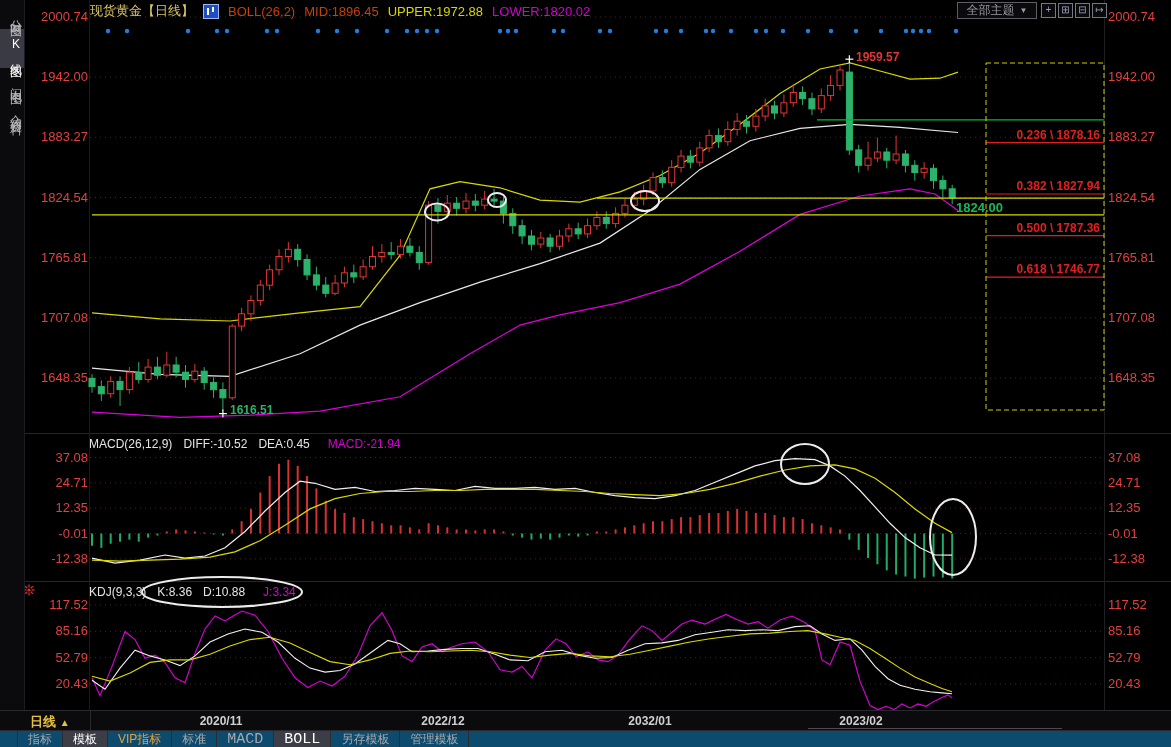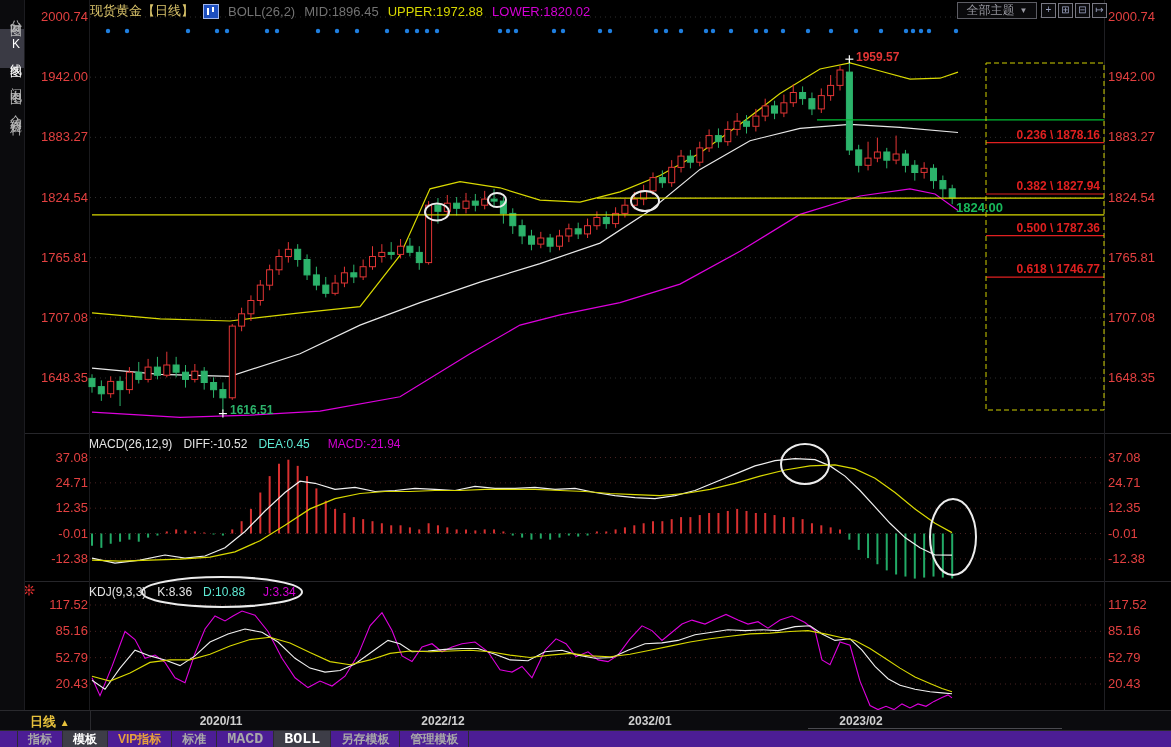--- a/index.html
+++ b/index.html
@@ -16,53 +16,53 @@
             color:#b9b9b9;font-size:12px;letter-spacing:3px;padding:8px 0;margin-top:2px;
             text-align:center;cursor:pointer;}
   .side-tab.active{background:#3a3a44;color:#fff;}
 
   
   .header{position:absolute;left:90px;top:2px;height:18px;display:flex;align-items:center;
           gap:9px;z-index:4;font-size:13px;white-space:nowrap;}
   .sym{color:#d9c36a;font-weight:normal;}
   .kline-ico{width:14px;height:13px;background:#1d4fc0;border:1px solid #9fb6ee;display:inline-block;position:relative;}
   .kline-ico i{position:absolute;background:#fff;width:2px;}
-  .boll-name,.boll-mid{color:#737373;}
+  .boll-name,.boll-mid{color:#c2410c;}
   .boll-upper{color:#d6d600;}
   .boll-lower{color:#d400d4;}
   .theme-btn{position:absolute;left:957px;top:2px;width:78px;height:15px;border:1px solid #5d5d64;
              color:#9a9aa2;font-size:12px;display:flex;align-items:center;justify-content:center;
              gap:5px;z-index:4;cursor:pointer;background:#0a0a0c;}
   .tb-icons{position:absolute;left:1041px;top:3px;display:flex;gap:2px;z-index:4;}
   .tb-icons .tbi{width:13px;height:13px;border:1px solid #787882;color:#9aa2c0;font-size:10px;
                  line-height:12px;text-align:center;cursor:pointer;background:#0a0a0c;}
 
   
   .axl{position:absolute;font-size:13px;color:#e24040;z-index:2;line-height:12px;}
   .axl.left{left:28px;width:60px;text-align:right;}
   .axl.right{left:1108px;width:60px;text-align:left;}
 
   
   .ind-header{position:absolute;left:89px;font-size:12px;display:flex;gap:11px;z-index:4;white-space:nowrap;}
-  .iw{color:#e4e4e4;text-align:center;} .iy{color:#5eead4;} .im{color:#d400d4;padding-left:7px;}
+  .iw{color:#e4e4e4;text-align:center;} .iy{color:#e5e5e5;} .im{color:#d400d4;padding-left:7px;}
 
   
   .xaxis{position:absolute;left:0;top:710px;width:1171px;height:20px;background:#0b0b0e;
          border-top:1px solid #2a2a2e;z-index:3;}
   .period{position:absolute;left:30px;top:2px;font-size:13px;font-weight:bold;color:#e8c23c;cursor:pointer;}
   .period .arr{font-size:10px;}
   .xaxis .vdiv{position:absolute;left:90px;top:0;width:1px;height:20px;background:#2a2a2e;}
   .xlab{position:absolute;top:3px;width:70px;margin-left:-35px;text-align:center;
         font-size:12px;font-weight:bold;color:#cfcfcf;}
   .xunderline{position:absolute;top:17px;height:1px;background:#4a4a50;}
 
   
-  .tabbar{position:absolute;left:0;top:730px;width:1171px;height:17px;background:#4c1d95;
+  .tabbar{position:absolute;left:0;top:730px;width:1171px;height:17px;background:#0c4a6e;
           border-top:1px solid #2a2a2e;display:flex;align-items:stretch;z-index:3;
-          font-size:12px;color:#a8a8a8;font-weight:bold;}
+          font-size:12px;color:#a8a8a8;}
   .tabbar .spacer{width:17px;border-right:1px solid #2b2b32;}
   .tab{display:flex;align-items:center;padding:0 10px;border-right:1px solid #2b2b32;cursor:pointer;}
   .tab.active{background:#3d3d47;color:#fff;text-align:right;}
   .tab.vip{color:#e8a23c;}
   .tab.mono{font-family:"Liberation Mono",monospace;font-size:15px;}
 </style>
 </head>
 <body>
 
 <div class="app">

